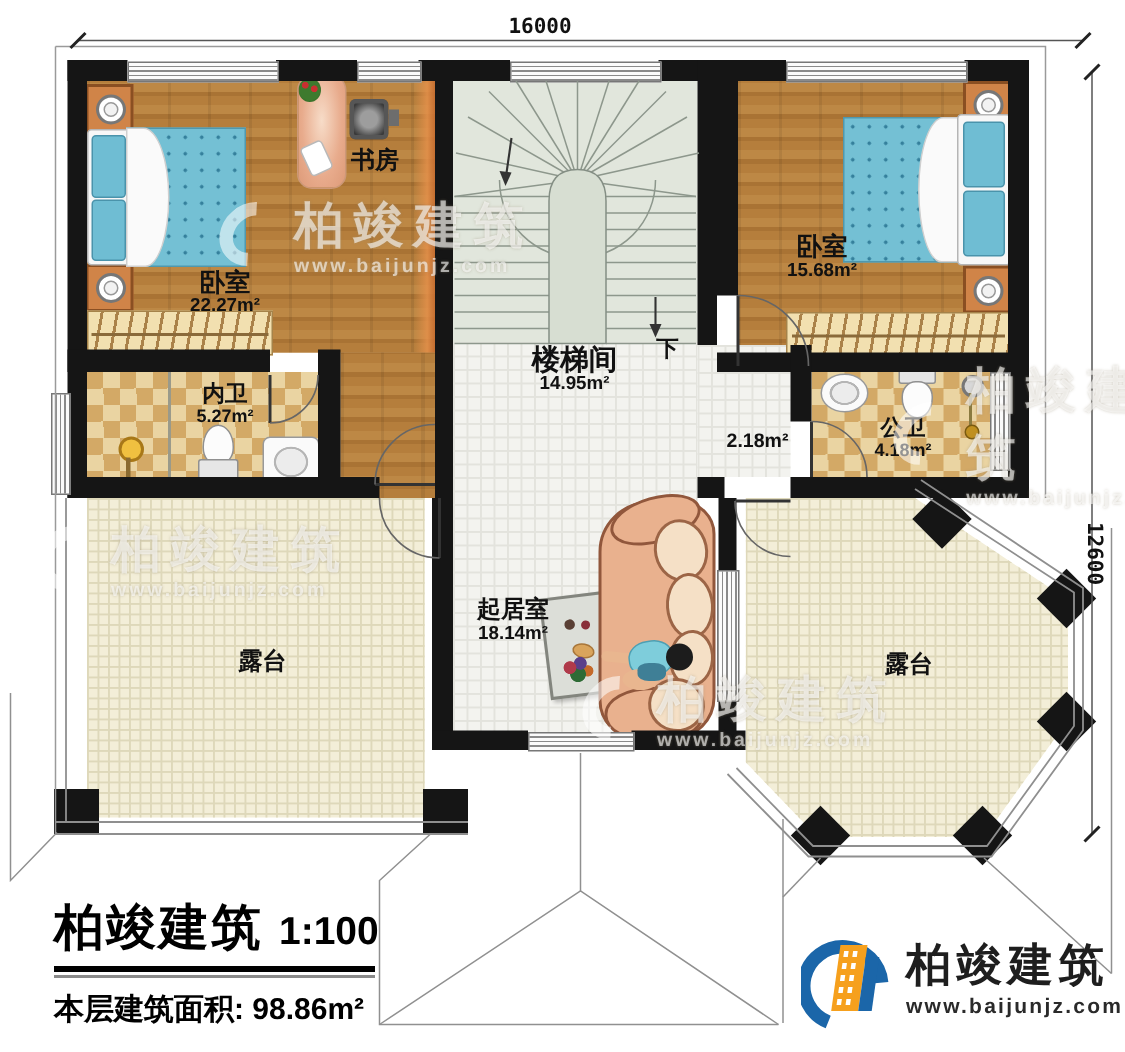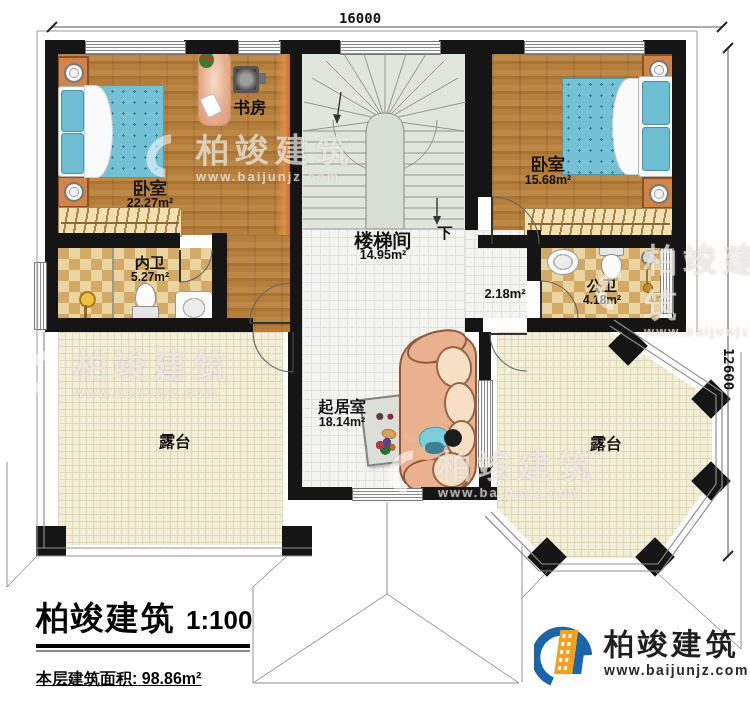--- a/index.html
+++ b/index.html
@@ -337,21 +337,21 @@
       </div>
   </div>
 
   <div class="abs" style="left:36px;top:596px;width:300px;">
     <div style="display:flex;align-items:baseline;gap:10px;">
       <span class="title-big" style="font-size:33px;letter-spacing:2px;">柏竣建筑</span>
       <span class="title-big" style="font-size:26px;">1:100</span>
     </div>
     <div style="width:214px;height:4px;background:#000;margin-top:3px;"></div>
     <div style="width:214px;height:2px;background:#8a8a8a;margin-top:2px;"></div>
-    <div style="margin-top:17px;font-size:16px;font-weight:bold;color:#000;text-decoration:underline;">
+    <div style="margin-top:7px;font-size:20px;font-weight:bold;color:#000;">
       <span>本层建筑面积:</span>
       <span>98.86m²</span>
     </div>
   </div>
 
   <div class="abs" style="left:534px;top:618px;display:flex;align-items:center;gap:8px;">
     <svg width="62" height="70" viewBox="0 0 62 70">
       <path d="M10,58 A26,26 0 1 1 52,44" fill="none" stroke="#1b66a9" stroke-width="9" transform="rotate(-18 31 35)"></path>
       <g transform="skewX(-8) translate(6,0)">
         <rect x="22" y="12" width="18" height="44" fill="#f6a01d"></rect>

